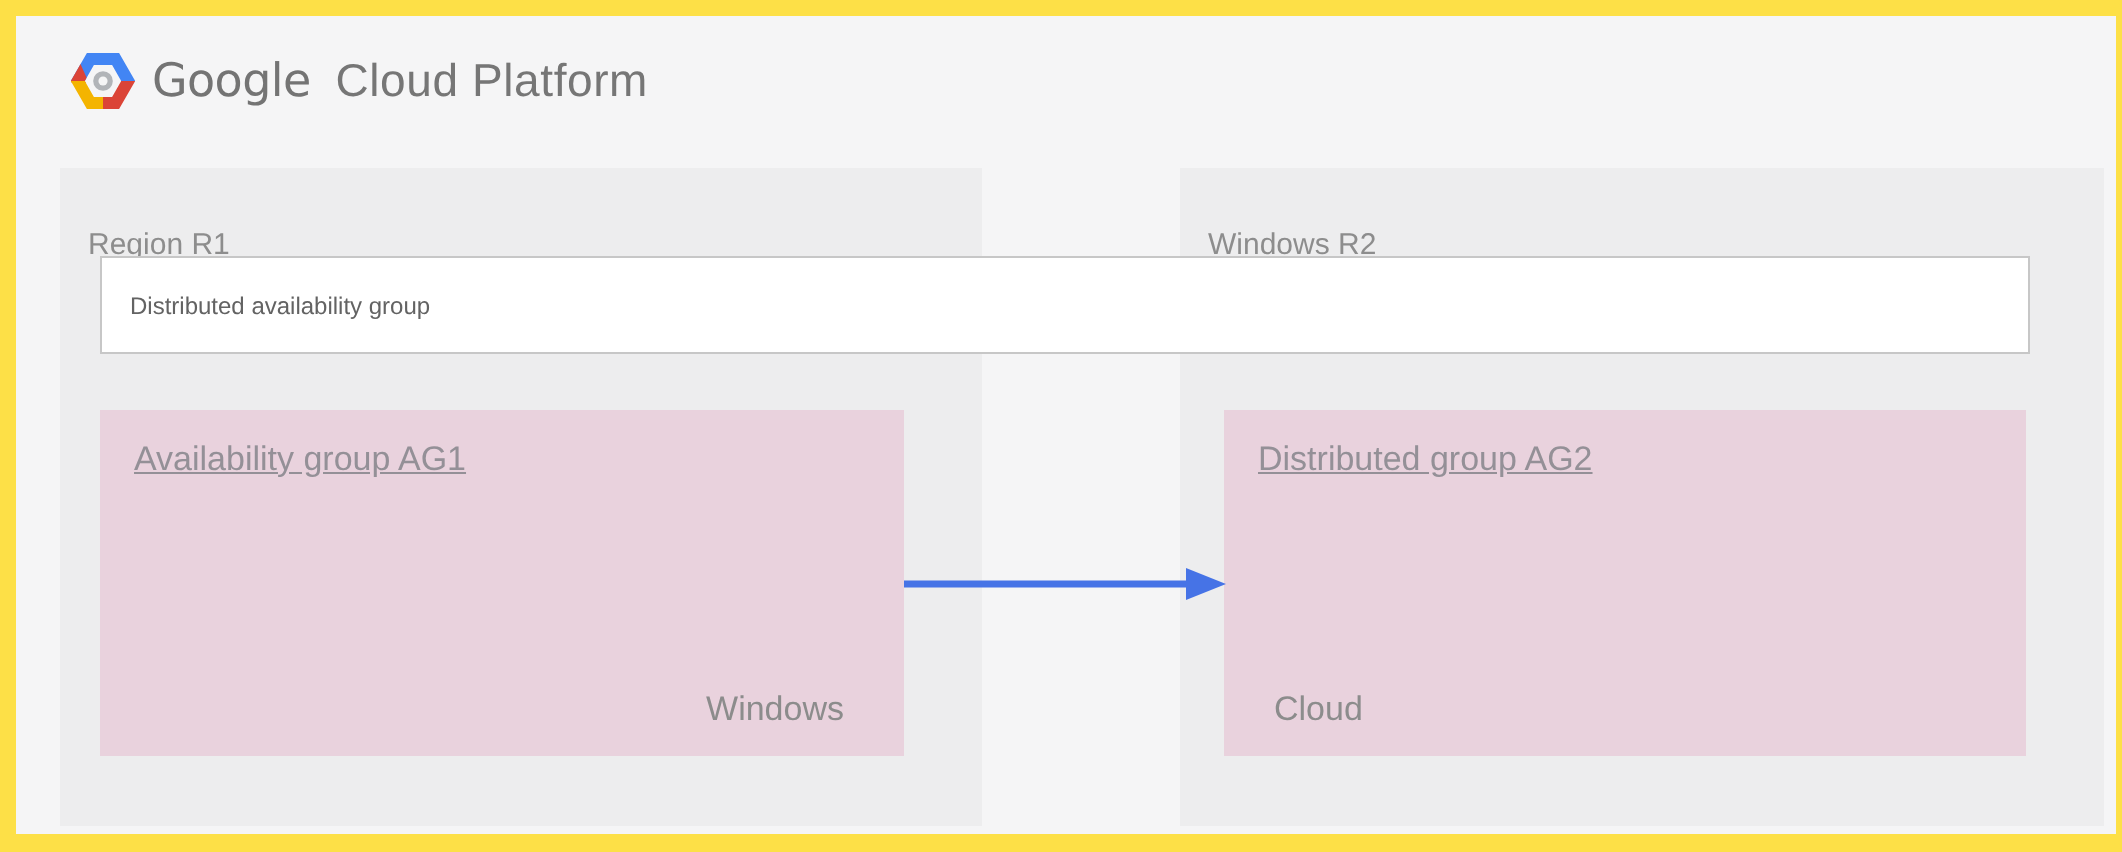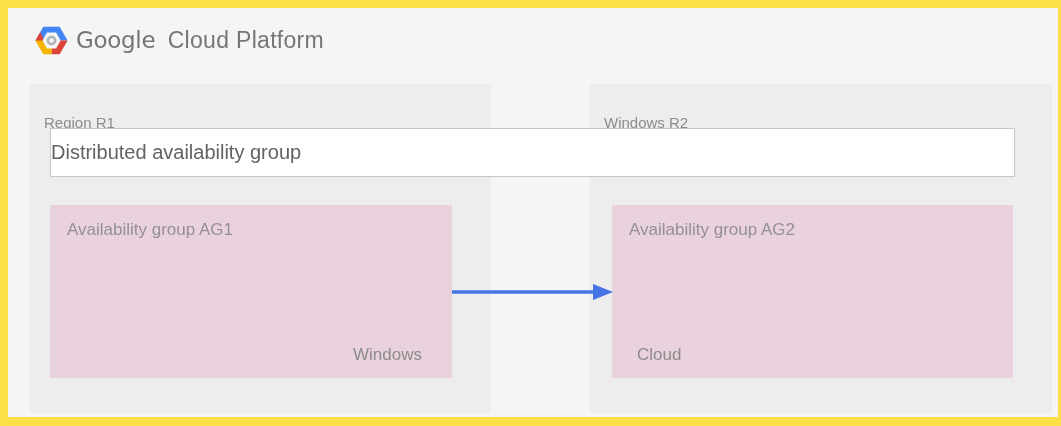--- a/index.html
+++ b/index.html
@@ -65,38 +65,40 @@
     position: absolute;
     left: 50px; top: 128px;
     width: 965px; height: 49px;
     background: #ffffff;
     border: 1px solid #c7c7c7;
     display: flex;
     align-items: center;
     z-index: 3;
   }
   .dag-label {
-    font-size: 20px;
+    margin-left: 14px;
+    font-size: 12px;
     color: #636363;
   }
   
   .ag {
     position: absolute;
     top: 205px;
     height: 173px;
     background: #e9d2dd;
     z-index: 2;
   }
   .ag1 { left: 50px;  width: 402px; }
   .ag2 { left: 612px; width: 401px; }
   .ag-title {
     position: absolute;
     left: 17px; top: 15px;
     font-size: 17px;
     color: #949097;
+    text-decoration: underline;
   }
   .ag-os {
     position: absolute;
     bottom: 13px;
     font-size: 17px;
     color: #8c8c8c;
   }
   .ag-os-right { right: 30px; margin-left: 22px; }
   .ag-os-left  { left: 25px; }
   
@@ -149,21 +151,21 @@
   <div class="dag-box">
     <span class="dag-label">Distributed availability group</span>
   </div>
 
   <div class="ag ag1">
     <div class="ag-title">Availability group AG1</div>
     <div class="ag-os ag-os-right">Windows</div>
   </div>
 
   <div class="ag ag2">
-    <div class="ag-title">Availability group AG2</div>
+    <div class="ag-title">Distributed group AG2</div>
     <div class="ag-os ag-os-left">Cloud</div>
   </div>
 
   <svg class="arrow-svg" viewBox="0 0 161 24" aria-hidden="true">
     <line x1="0" y1="12" x2="144" y2="12" stroke="#4673e6" stroke-width="3.5"></line>
     <polygon points="141,4 161,12 141,20" fill="#4673e6"></polygon>
   </svg>
 </div>
 
 </body></html>

